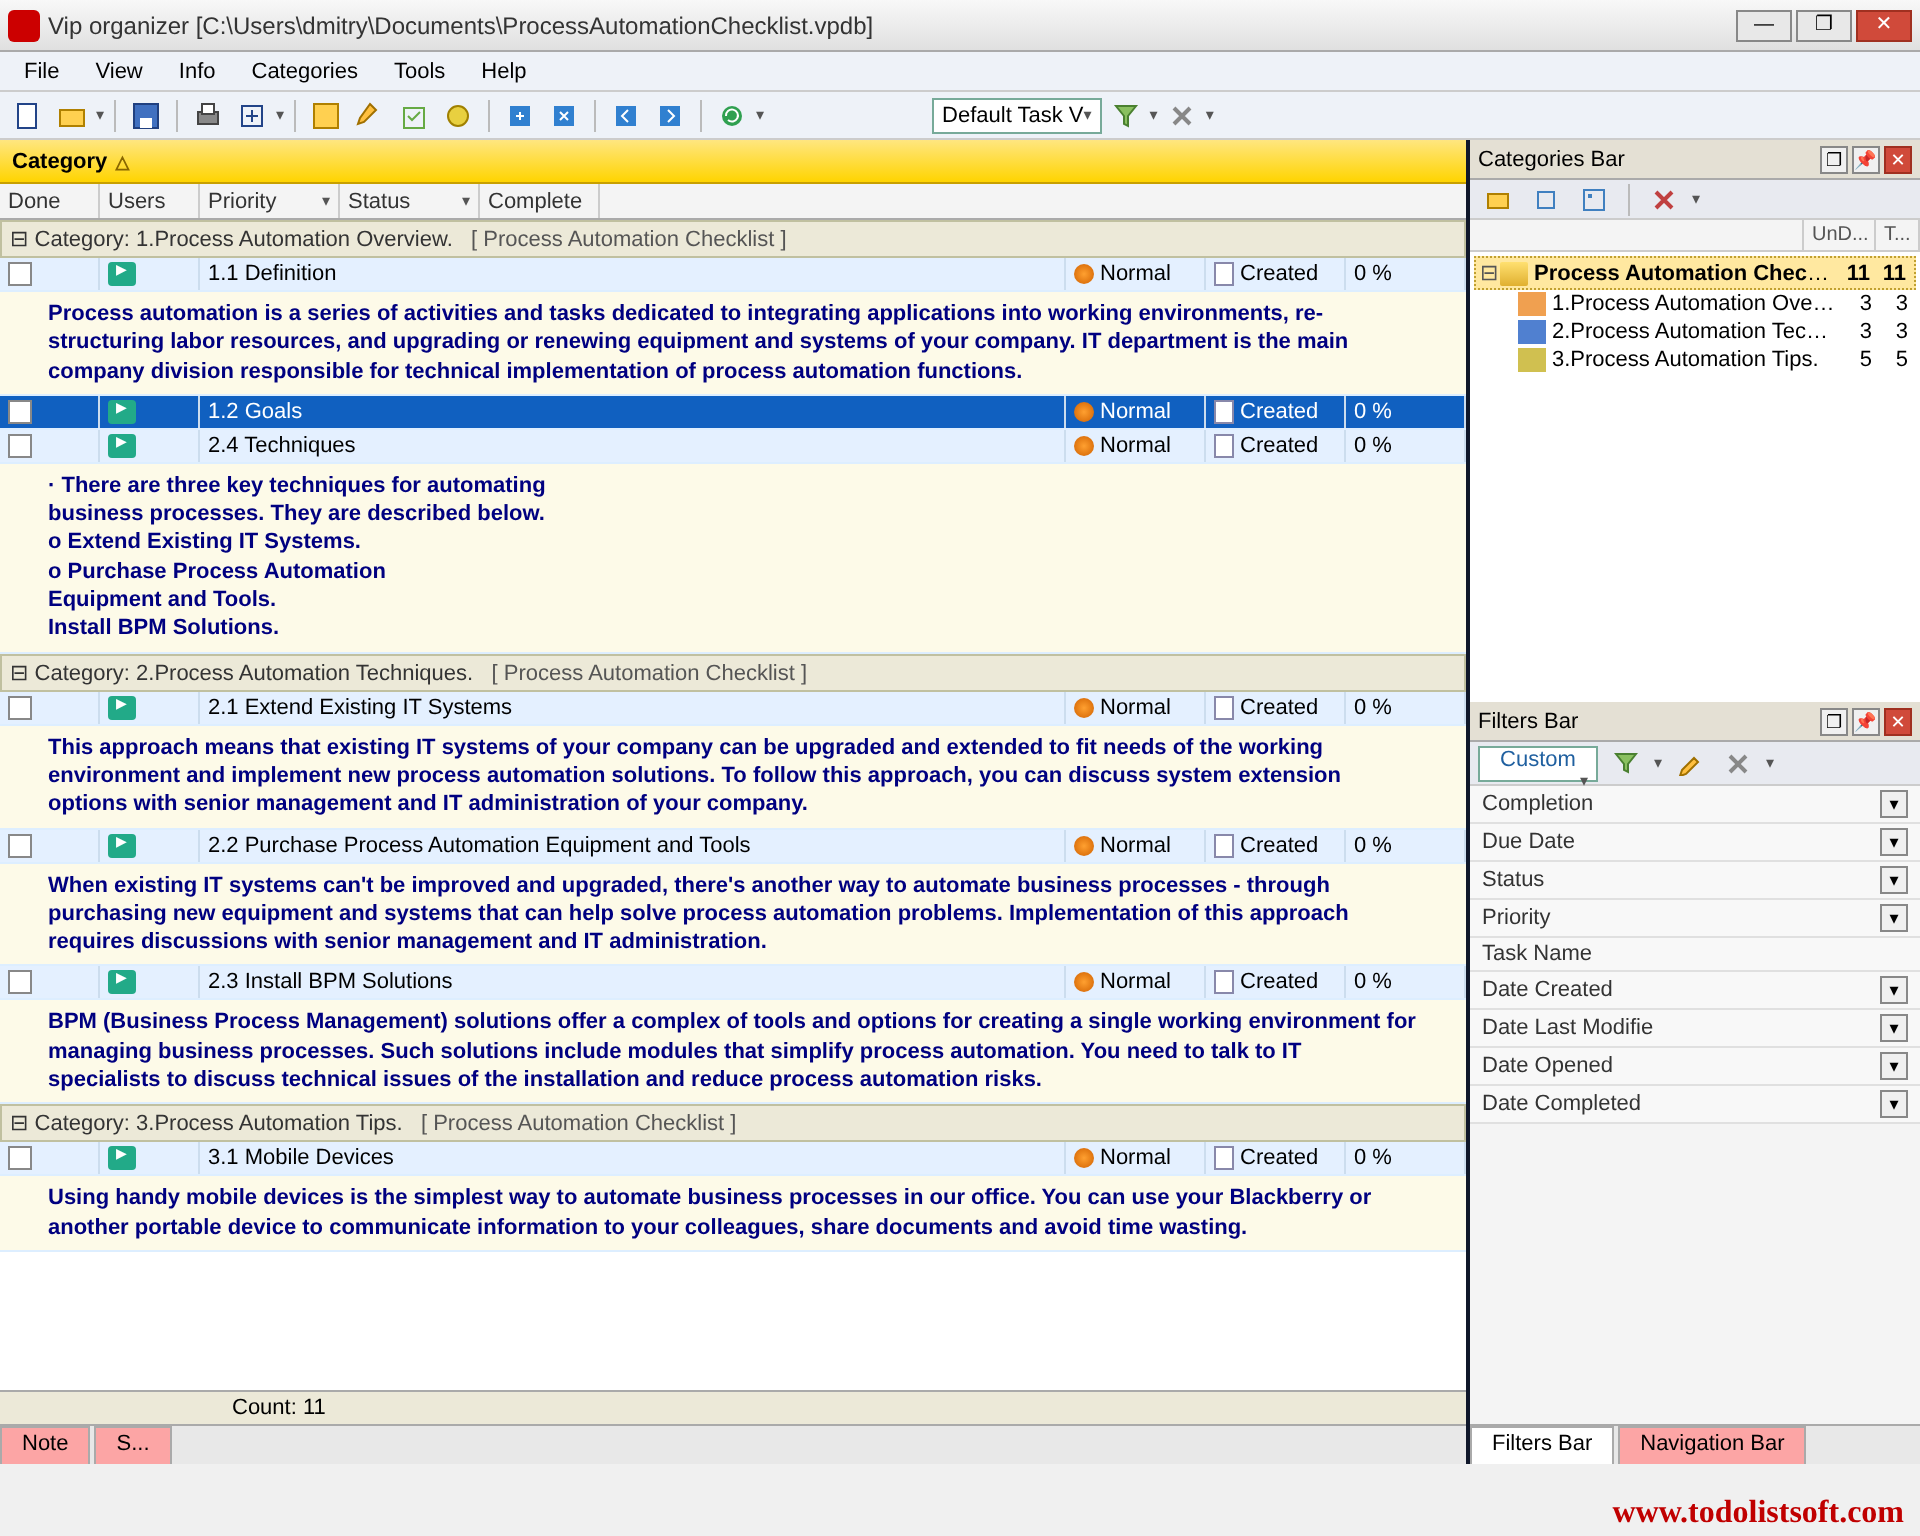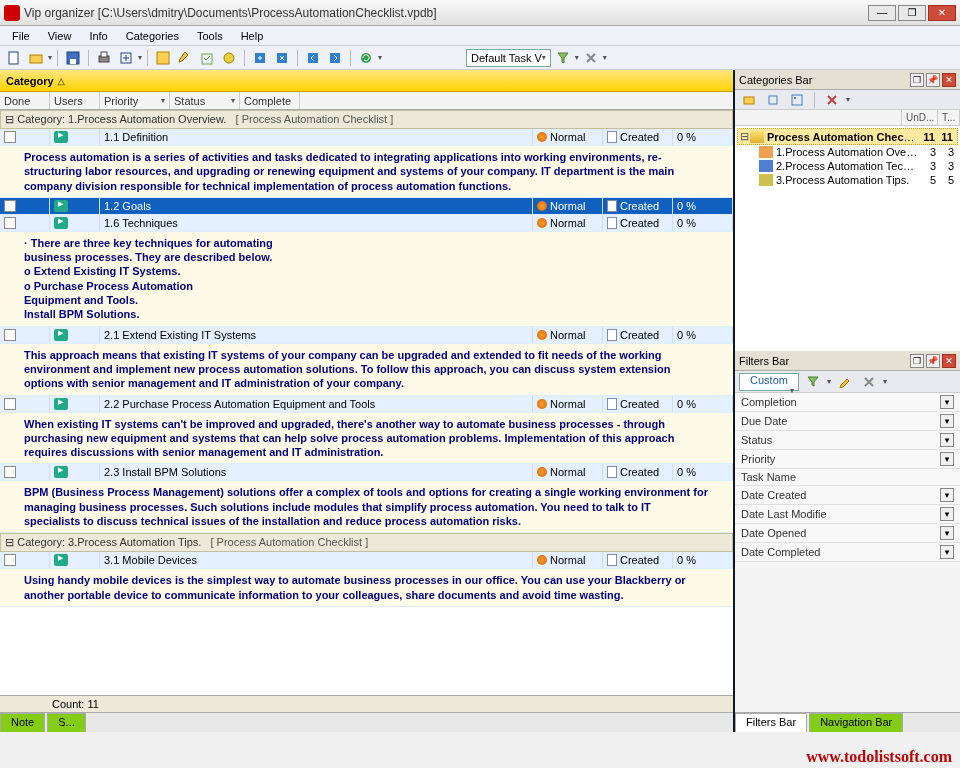--- a/index.html
+++ b/index.html
@@ -35,23 +35,23 @@
 .task-row.sel { background: #1060c0; color: #fff; }
 .task-row .cell { padding: 2px 4px; border-right: 1px solid #cde; display: flex; align-items: center; font-size: 11px; }
 .task-row .cbox { width: 12px; height: 12px; border: 1px solid #888; background: #fff; }
 .desc-row { background: #fdfae8; padding: 4px 24px; color: #000080; font-weight: bold; font-size: 11px; border-bottom: 1px solid #def; line-height: 1.3; white-space: pre-line; }
 .desc-row.sel { background: #1060c0; color: #fff; }
 .priority-dot { width: 10px; height: 10px; border-radius: 50%; background: radial-gradient(#ffa030, #d06000); margin-right: 3px; }
 .status-icon { width: 10px; height: 12px; background: #fff; border: 1px solid #88a; margin-right: 3px; }
 .info-icon { width: 14px; height: 12px; background: #2a8; border-radius: 2px; position: relative; }
 .info-icon::after { content: "▶"; color: #fff; font-size: 7px; position: absolute; left: 4px; top: 0; }
 .footer-row { background: #ece9d8; border-top: 1px solid #aaa; padding: 2px 4px; display:flex; }
-.footer-row .count { margin-left: 48px; }
+.footer-row .count { margin-left: 112px; }
 .bottom-tabs { height: 20px; display: flex; background: #e8e8e8; border-top: 1px solid #aaa; }
-.bottom-tab { padding: 2px 10px; border: 1px solid #aaa; border-bottom: none; background: #84cc16; margin-right: 2px; font-size: 11px; cursor:pointer; }
+.bottom-tab { padding: 2px 10px; border: 1px solid #aaa; border-bottom: none; background: #fca5a5; margin-right: 2px; font-size: 11px; cursor:pointer; }
 .right-panel { width: 225px; background: #f4f4f4; display: flex; flex-direction: column; }
 .panel-header { background: #e4e0d4; height: 20px; display: flex; align-items: center; padding: 0 4px; border-bottom: 1px solid #aaa; font-size: 11px; }
 .panel-header .title { flex: 1; }
 .panel-header .hbtn { width: 14px; height: 14px; border: 1px solid #888; background: #f0f0f0; margin-left: 2px; font-size: 9px; text-align: center; line-height: 12px; cursor:pointer; }
 .panel-header .hbtn.red { background: #d04a3a; color:#fff; border-color:#a03020;}
 .panel-toolbar { background: #e8eaf0; height: 20px; display: flex; align-items: center; padding: 0 4px; gap: 4px; border-bottom: 1px solid #ccc; }
 .tree-header { display:flex; background:#f4f4f4; border-bottom:1px solid #ccc; font-size:10px; }
 .tree-header .th { padding: 2px 4px; border-right:1px solid #ccc; color:#555; }
 .tree-header .th.name { flex:1; }
 .tree-body { flex: 1; overflow: auto; background: #fff; padding: 2px; }
@@ -257,31 +257,32 @@
           <div class="cell col-status"><span class="status-icon"></span>Created</div>
           <div class="cell col-complete">0 %</div>
         </div>
         <div class="task-row">
           <div class="cell col-done">
             <span class="cbox"></span>
           </div>
           <div class="cell col-info">
             <span class="info-icon"></span>
           </div>
-          <div class="cell col-name">1.6 Techniques</div>
+          <div class="cell col-name">2.4 Techniques</div>
           <div class="cell col-priority"><span class="priority-dot"></span>Normal</div>
           <div class="cell col-status"><span class="status-icon"></span>Created</div>
           <div class="cell col-complete">0 %</div>
         </div>
         <div class="desc-row">·          There are three key techniques for automating
 business processes. They are described below.
 o          Extend Existing IT Systems.
 o          Purchase Process Automation
 Equipment and Tools.
 Install BPM Solutions.</div>
+        <div class="cat-row">⊟ Category: 2.Process Automation Techniques. &nbsp; <span class="cat-sub">[ Process Automation Checklist ]</span></div>
         <div class="task-row">
           <div class="cell col-done">
             <span class="cbox"></span>
           </div>
           <div class="cell col-info">
             <span class="info-icon"></span>
           </div>
           <div class="cell col-name">2.1 Extend Existing IT Systems</div>
           <div class="cell col-priority"><span class="priority-dot"></span>Normal</div>
           <div class="cell col-status"><span class="status-icon"></span>Created</div>

